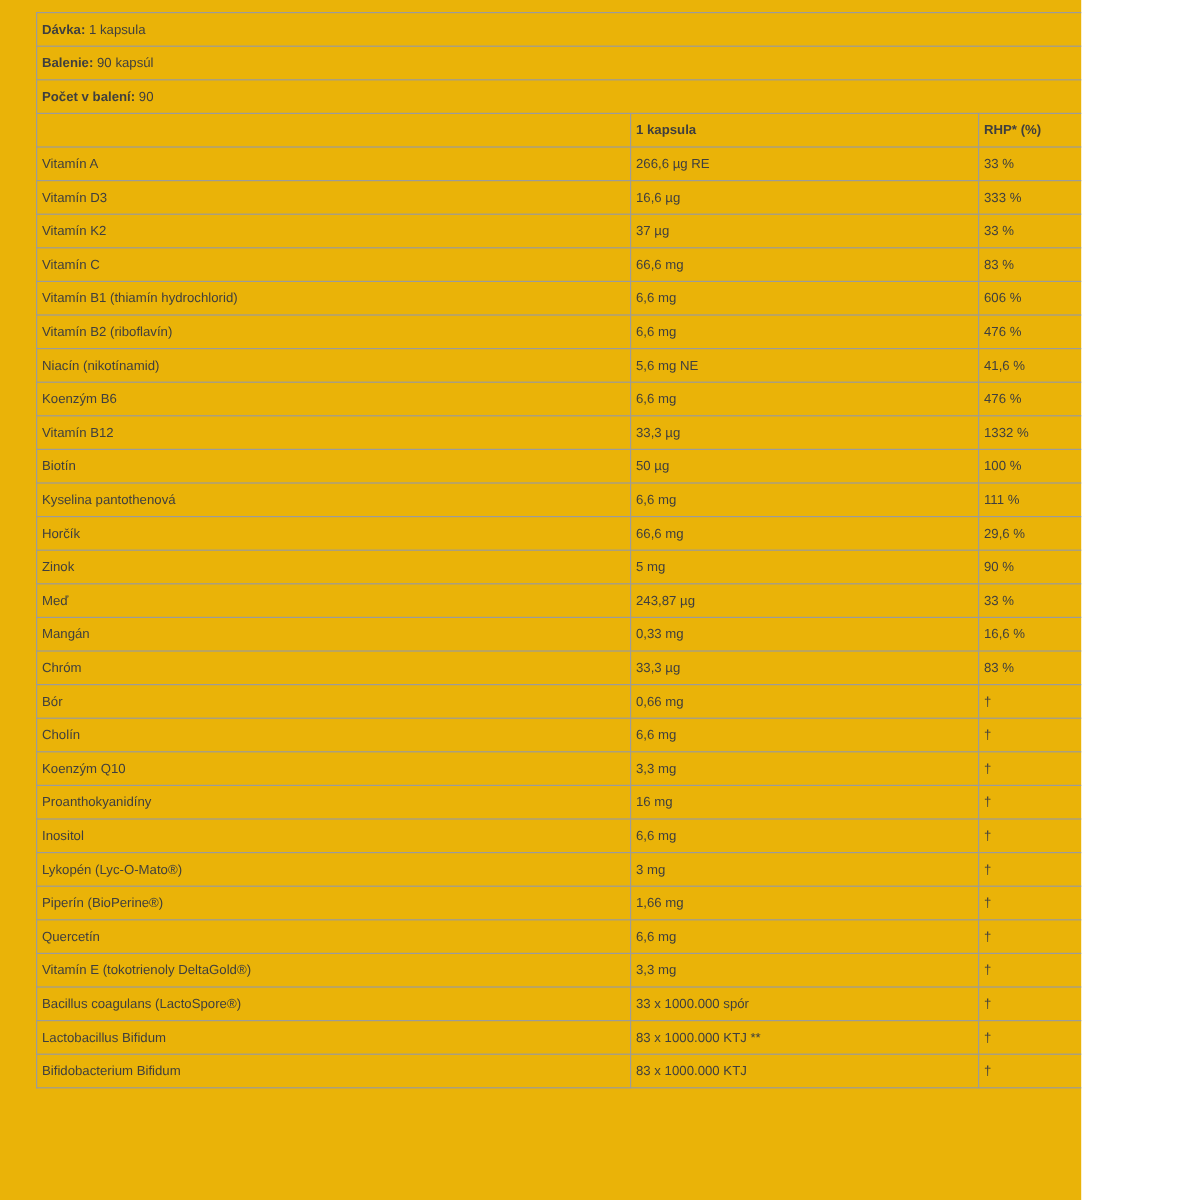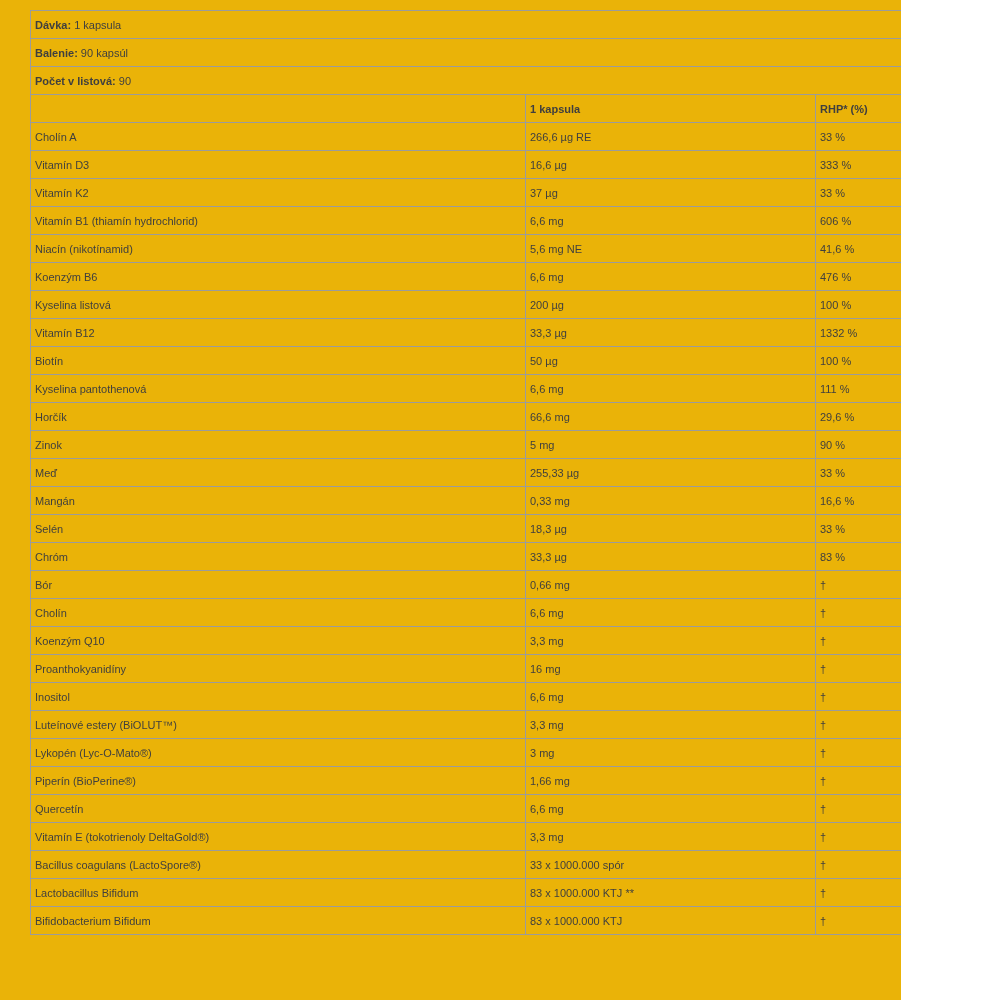--- a/index.html
+++ b/index.html
@@ -48,63 +48,68 @@
       <col style="width:148px">
     </colgroup>
     <tbody id="tbody">
         <tr>
           <td colspan="3"><span class="b">Dávka:</span> <span> 1 kapsula</span></td>
         </tr>
         <tr>
           <td colspan="3"><span class="b">Balenie:</span> <span> 90 kapsúl</span></td>
         </tr>
         <tr>
-          <td colspan="3"><span class="b">Počet v listová:</span> <span> 90</span></td>
+          <td colspan="3"><span class="b">Počet v balení:</span> <span> 90</span></td>
         </tr>
         <tr>
           <td class="hdr"></td>
           <td class="hdr">1 kapsula</td>
           <td class="hdr">RHP* (%)</td>
         </tr>
         <tr>
-          <td>Cholín A</td>
+          <td>Vitamín A</td>
           <td>266,6 µg RE</td>
           <td>33 %</td>
         </tr>
         <tr>
           <td>Vitamín D3</td>
           <td>16,6 µg</td>
           <td>333 %</td>
         </tr>
         <tr>
           <td>Vitamín K2</td>
           <td>37 µg</td>
           <td>33 %</td>
         </tr>
         <tr>
+          <td>Vitamín C</td>
+          <td>66,6 mg</td>
+          <td>83 %</td>
+        </tr>
+        <tr>
           <td>Vitamín B1 (thiamín hydrochlorid)</td>
           <td>6,6 mg</td>
           <td>606 %</td>
+        </tr>
+        <tr>
+          <td>Vitamín B2 (riboflavín)</td>
+          <td>6,6 mg</td>
+          <td>476 %</td>
         </tr>
         <tr>
           <td>Niacín (nikotínamid)</td>
           <td>5,6 mg NE</td>
           <td>41,6 %</td>
         </tr>
         <tr>
           <td>Koenzým B6</td>
           <td>6,6 mg</td>
           <td>476 %</td>
         </tr>
         <tr>
-          <td>Kyselina listová</td>
-          <td>200 µg</td>
-          <td>100 %</td>
-        </tr>
-        <tr>
           <td>Vitamín B12</td>
           <td>33,3 µg</td>
           <td>1332 %</td>
         </tr>
         <tr>
           <td>Biotín</td>
           <td>50 µg</td>
           <td>100 %</td>
         </tr>
         <tr>
@@ -117,34 +122,29 @@
           <td>66,6 mg</td>
           <td>29,6 %</td>
         </tr>
         <tr>
           <td>Zinok</td>
           <td>5 mg</td>
           <td>90 %</td>
         </tr>
         <tr>
           <td>Meď</td>
-          <td>255,33 µg</td>
+          <td>243,87 µg</td>
           <td>33 %</td>
         </tr>
         <tr>
           <td>Mangán</td>
           <td>0,33 mg</td>
           <td>16,6 %</td>
         </tr>
         <tr>
-          <td>Selén</td>
-          <td>18,3 µg</td>
-          <td>33 %</td>
-        </tr>
-        <tr>
           <td>Chróm</td>
           <td>33,3 µg</td>
           <td>83 %</td>
         </tr>
         <tr>
           <td>Bór</td>
           <td>0,66 mg</td>
           <td>†</td>
         </tr>
         <tr>
@@ -158,25 +158,20 @@
           <td>†</td>
         </tr>
         <tr>
           <td>Proanthokyanidíny</td>
           <td>16 mg</td>
           <td>†</td>
         </tr>
         <tr>
           <td>Inositol</td>
           <td>6,6 mg</td>
-          <td>†</td>
-        </tr>
-        <tr>
-          <td>Luteínové estery (BiOLUT™)</td>
-          <td>3,3 mg</td>
           <td>†</td>
         </tr>
         <tr>
           <td>Lykopén (Lyc-O-Mato®)</td>
           <td>3 mg</td>
           <td>†</td>
         </tr>
         <tr>
           <td>Piperín (BioPerine®)</td>
           <td>1,66 mg</td>

